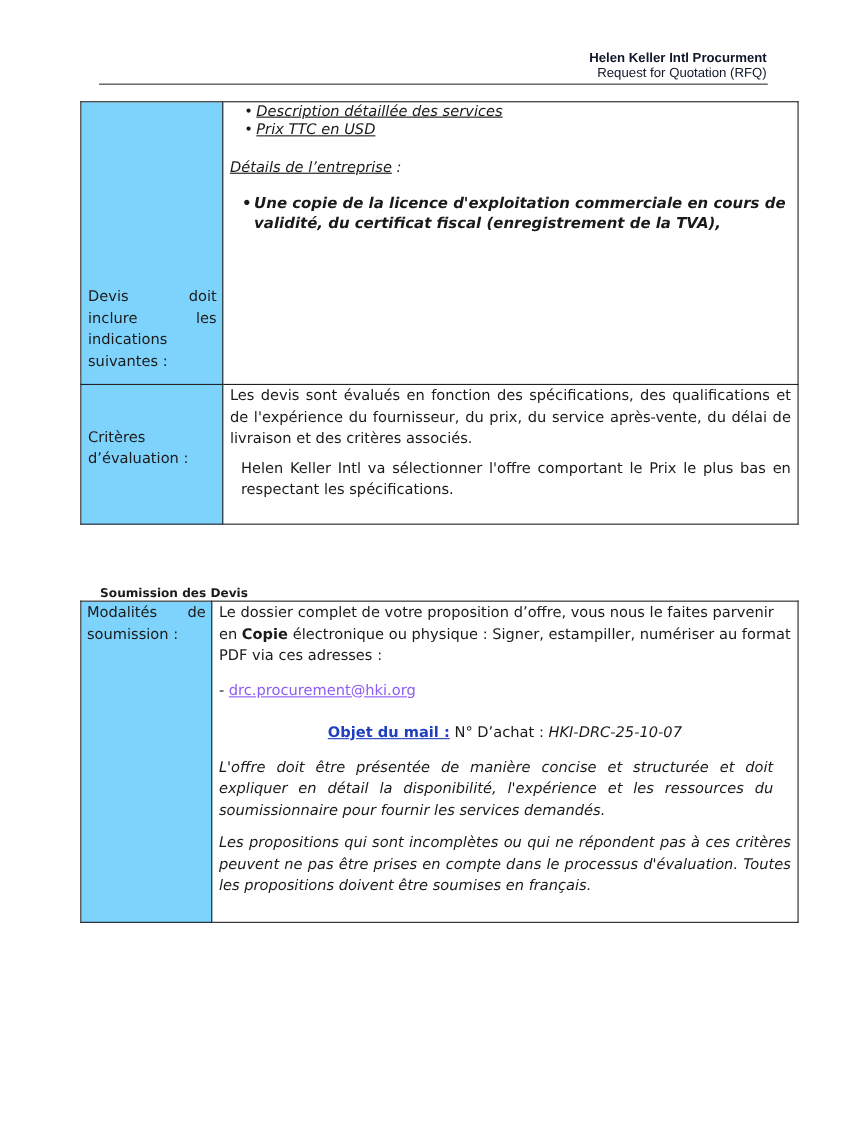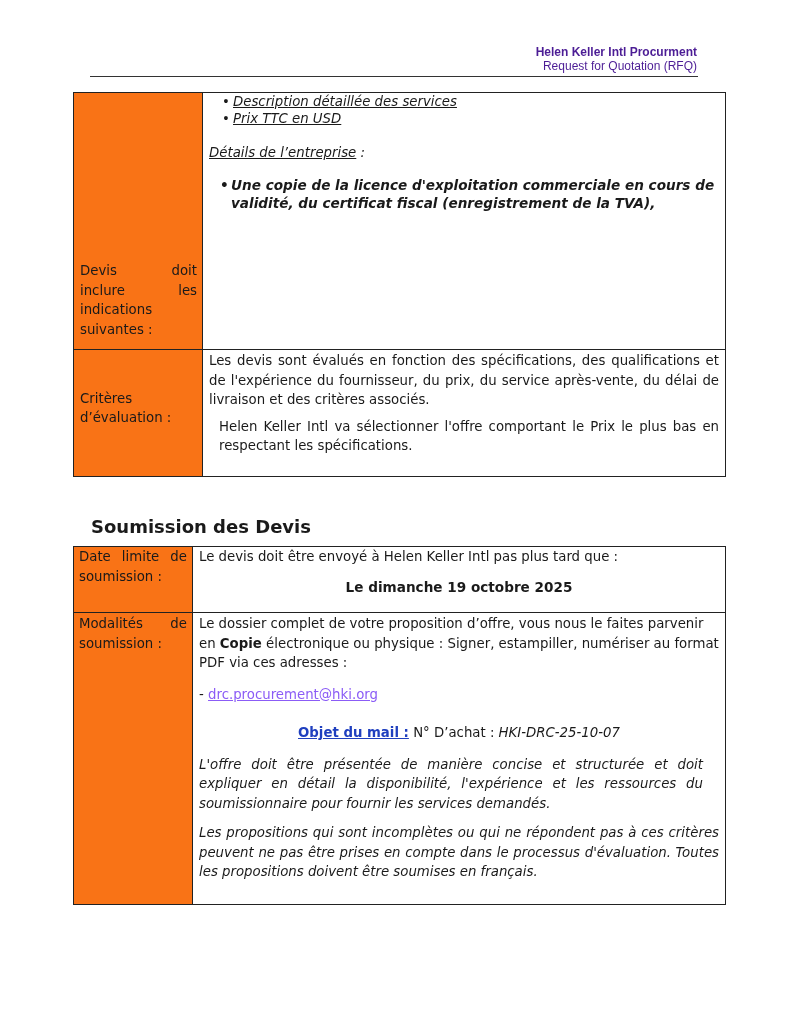--- a/index.html
+++ b/index.html
@@ -1,46 +1,46 @@
 <!DOCTYPE html>
 <html><head>
 <meta charset="utf-8">
 <style>
   html, body { margin:0; padding:0; background:#ffffff; }
   body { width:788px; height:1024px; position:relative; overflow:hidden;
          font-family:"DejaVu Sans", sans-serif; color:#1a1a1a; }
   .hdr { position:absolute; right:91px; top:45px; text-align:right;
-         font-family:"Liberation Sans", sans-serif; font-size:12px; line-height:14px; color:#4c1d95; }
+         font-family:"Liberation Sans", sans-serif; font-size:12px; line-height:14px; color:#0f172a; }
   .hdr .t1 { font-weight:bold; }
   .hdr-line { position:absolute; left:90px; top:76px; width:608px; height:0; border-top:1.3px solid #333; }
 
   table { position:absolute; border-collapse:collapse; table-layout:fixed; }
   td { border:1.3px solid #222; vertical-align:top; padding:0; }
-  td.lab { background:#f97316; }
+  td.lab { background:#7dd3fc; }
 
   #t1 { left:73px; top:92px; width:653px; }
   #t1 col.c1 { width:129px; }
   #t2 { left:73px; top:546px; width:653px; }
   #t2 col.c1 { width:119px; }
 
   .txt { font-size:13.3px; line-height:19.5px; }
   .it { font-style:italic; }
   .b { font-weight:bold; }
   .u { text-decoration:underline; }
   .just { text-align:justify; text-align-last:justify; }
   .justp { text-align:justify; }
 
   ul.bl { margin:0; padding:0 0 0 24px; list-style:none; }
   ul.bl li { position:relative; }
   ul.bl li::before { content:"\2022"; position:absolute; left:-11px; font-style:normal; }
 
   .link { color:#8b5cf6; text-decoration:underline; }
   .linkb { color:#1f3fbf; text-decoration:underline; font-weight:bold; }
 
-  .heading { position:absolute; left:91px; top:519px; font-size:18px; font-weight:bold; line-height:16px; }
+  .heading { position:absolute; left:91px; top:532px; font-size:11px; font-weight:bold; line-height:16px; }
 </style>
 </head>
 <body>
 
 <div class="hdr">
   <div class="t1">Helen Keller Intl Procurment</div>
   <div>Request for Quotation (RFQ)</div>
 </div>
 <div class="hdr-line"></div>
 
@@ -90,34 +90,20 @@
   </table>
 
 <div class="heading">Soumission des Devis</div>
 
 <table id="t2">
   <colgroup>
       <col class="c1">
       <col>
     </colgroup>
   <tbody>
-      <tr style="height:66px">
-    <td class="lab">
-      <div class="txt" style="padding:0 5px 0 5px;">
-        <div class="just">Date limite de</div>
-        <div>soumission :</div>
-      </div>
-    </td>
-    <td>
-      <div class="txt" style="padding:0 6px;">
-        <div>Le devis doit être envoyé à Helen Keller Intl pas plus tard que :</div>
-        <div class="b" style="text-align:center; margin-top:11px; font-size:13.6px;">Le dimanche 19 octobre 2025</div>
-      </div>
-    </td>
-  </tr>
   <tr style="height:292px">
     <td class="lab">
       <div class="txt" style="padding:1px 5px 0 5px;">
         <div class="just">Modalités de</div>
         <div>soumission :</div>
       </div>
     </td>
     <td>
       <div class="txt" style="padding:1px 6px 0 6px;">
         <p style="margin:0;"><span>Le dossier complet de votre proposition d’offre, vous nous le faites parvenir en </span><span class="b">Copie</span><span> électronique ou physique :  Signer, estampiller, numériser au format PDF via ces adresses :</span></p>

